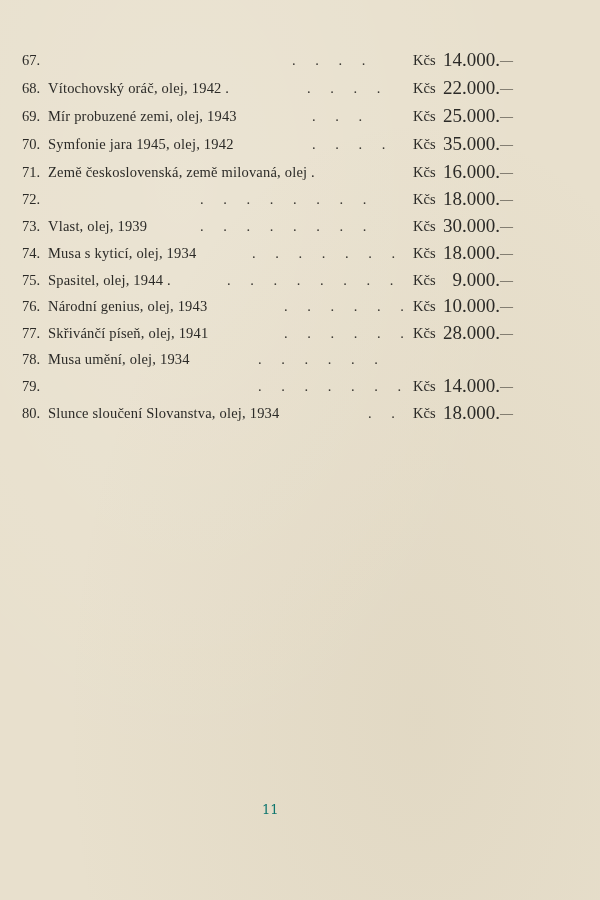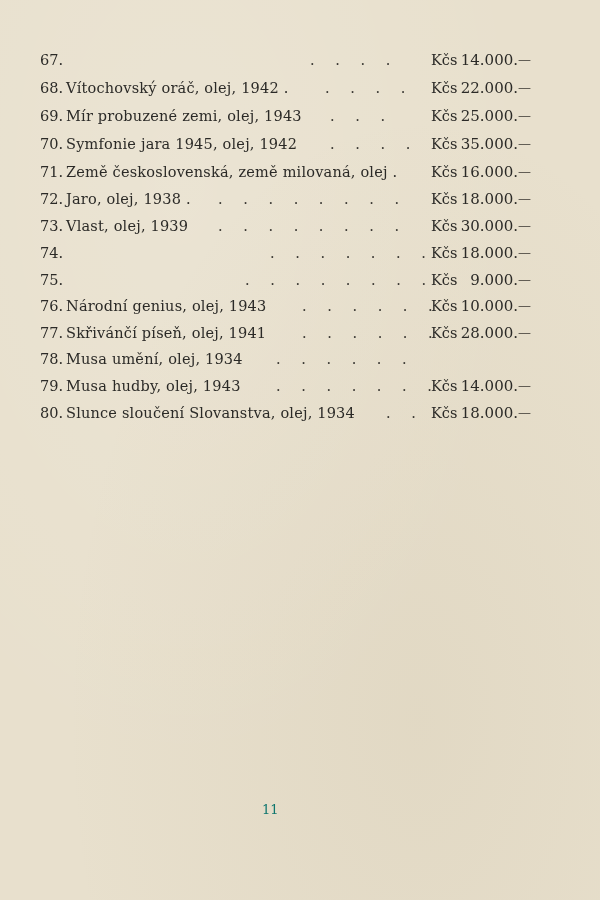--- a/index.html
+++ b/index.html
@@ -8,28 +8,28 @@
       background: #e8e0cd;
       background-image:
         radial-gradient(ellipse at 30% 20%, rgba(255,255,255,0.12), rgba(0,0,0,0) 60%),
         radial-gradient(ellipse at 70% 80%, rgba(150,130,90,0.08), rgba(0,0,0,0) 60%);
       font-family: "DejaVu Serif", "Liberation Serif", serif;
       color: #2b2a27;
       position: relative;
     }
     .page { position: absolute; left: 0; top: 0; width: 600px; height: 900px; }
     .entry {
-      position: absolute; left: 40px; width: 500px; height: 22px;
-      font-size: 14.5px; line-height: 22px; white-space: nowrap;
+      position: absolute; left: 22px; width: 500px; height: 22px;
+      font-size: 14.5px; line-height: 22px; white-space: nowrap; font-family: Liberation Serif, serif;
     }
     .entry .num { position: absolute; left: 0; top: 0; }
     .entry .title { position: absolute; left: 26px; top: 0; letter-spacing: 0.2px; }
     .entry .dots { position: absolute; top: 0; letter-spacing: 8px; color: #3a3833; }
     .entry .cur { position: absolute; left: 391px; top: 0; }
-    .entry .price { position: absolute; right: 22px; top: 0; text-align: right; width: 70px; font-size: 15px; }
+    .entry .price { position: absolute; right: 22px; top: 0; text-align: right; width: 70px; font-size: 19px; }
     .entry .dash { position: absolute; left: 478px; top: 0; color: #4a4740; font-size: 13px; }
     .footer-num {
       position: absolute; left: 262px; top: 802px; font-size: 13px; color: #0f766e;
     }
   </style>
 </head>
 <body>
 
 <div class="page">
 
@@ -72,46 +72,47 @@
     <span class="num">71.</span>
     <span class="title">Země československá, země milovaná, olej .</span>
     <span class="dots" style="left:380px"></span>
     <span class="cur">Kčs</span>
     <span class="price">16.000.</span>
     <span class="dash">—</span>
   </div>
 
   <div class="entry" style="top:188px">
     <span class="num">72.</span>
-    <span class="title">Jaro, olej, 1938 .</span>
     <span class="dots" style="left:178px">. . . . . . . .</span>
     <span class="cur">Kčs</span>
     <span class="price">18.000.</span>
     <span class="dash">—</span>
   </div>
 
   <div class="entry" style="top:215px">
     <span class="num">73.</span>
     <span class="title">Vlast, olej, 1939</span>
     <span class="dots" style="left:178px">. . . . . . . .</span>
     <span class="cur">Kčs</span>
     <span class="price">30.000.</span>
     <span class="dash">—</span>
   </div>
 
   <div class="entry" style="top:242px">
     <span class="num">74.</span>
+    <span class="title">Musa s kyticí, olej, 1934</span>
     <span class="dots" style="left:230px">. . . . . . .</span>
     <span class="cur">Kčs</span>
     <span class="price">18.000.</span>
     <span class="dash">—</span>
   </div>
 
   <div class="entry" style="top:269px">
     <span class="num">75.</span>
+    <span class="title">Spasitel, olej, 1944 .</span>
     <span class="dots" style="left:205px">. . . . . . . .</span>
     <span class="cur">Kčs</span>
     <span class="price">9.000.</span>
     <span class="dash">—</span>
   </div>
 
   <div class="entry" style="top:295px">
     <span class="num">76.</span>
     <span class="title">Národní genius, olej, 1943</span>
     <span class="dots" style="left:262px">. . . . . .</span>
@@ -133,21 +134,20 @@
     <span class="num">78.</span>
     <span class="title">Musa umění, olej, 1934</span>
     <span class="dots" style="left:236px">. . . . . .</span>
     <span class="cur"></span>
     <span class="price"></span>
     <span class="dash"></span>
   </div>
 
   <div class="entry" style="top:375px">
     <span class="num">79.</span>
-    <span class="title">Musa hudby, olej, 1943</span>
     <span class="dots" style="left:236px">. . . . . . .</span>
     <span class="cur">Kčs</span>
     <span class="price">14.000.</span>
     <span class="dash">—</span>
   </div>
 
   <div class="entry" style="top:402px">
     <span class="num">80.</span>
     <span class="title">Slunce sloučení Slovanstva, olej, 1934</span>
     <span class="dots" style="left:346px">. .</span>

